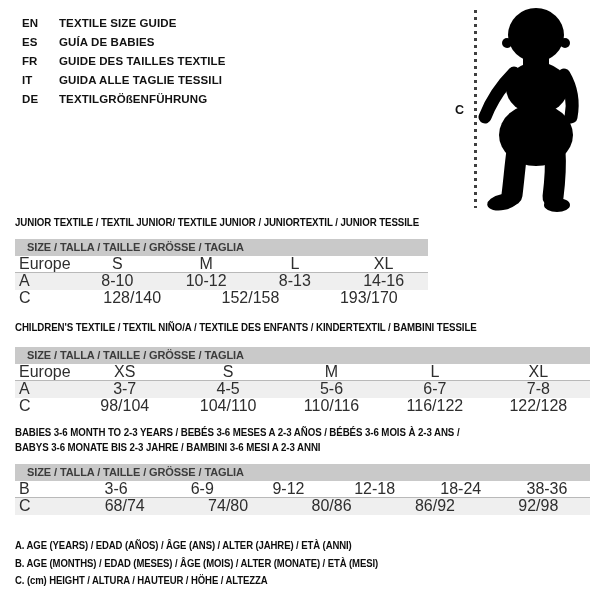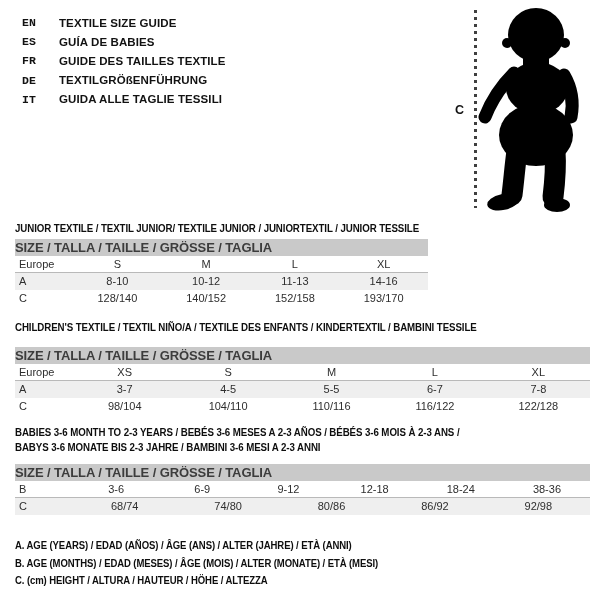--- a/index.html
+++ b/index.html
@@ -3,46 +3,46 @@
 <meta charset="utf-8">
 <style>
   html,body { margin:0; padding:0; background:#ffffff; }
   body { width:600px; height:600px; font-family:"Liberation Sans", sans-serif; }
   .page { position:relative; width:600px; height:600px; background:#fff; overflow:hidden; }
 
   
   .lang-list { position:absolute; left:22px; top:13px; list-style:none; margin:0; padding:0; }
   .lang-row { display:flex; height:19.2px; align-items:center; font-weight:bold;
               font-size:11.5px; color:#121212; letter-spacing:0.1px; }
-  .lang-code { width:37px;font-family:Liberation Mono, monospace; }
+  .lang-code { width:37px; }
 
   
   .c-label { position:absolute; left:455px; top:103px; font-weight:bold; font-size:12.5px; color:#111; }
   .measure-line { position:absolute; left:474px; top:10px; width:3px; height:198px;
                   background:repeating-linear-gradient(to bottom,#3f3f3f 0 3px, transparent 3px 7px); }
   svg.baby { position:absolute; left:468px; top:5px; }
   .baby-fill { fill:#000; }
   .baby-stroke { stroke:#000; fill:none; stroke-linecap:round; }
 
   
   .t-title { position:absolute; left:15px; font-weight:bold; font-size:10.8px;
              color:#0e0e0e; line-height:15px; }
   .condensed { transform:scaleX(0.9); transform-origin:0 50%; white-space:nowrap; letter-spacing:-0.1px; }
-  #t-title-1 { top:221px; }
+  #t-title-1 { top:215px; }
   #t-title-2 { top:320px; }
   #t-title-3 { top:425px; }
 
   
   .size-table { position:absolute; left:15px; }
   #table-1 { top:239px; width:413px; }
   #table-2 { top:347px; width:575px; }
   #table-3 { top:464px; width:575px; }
   .size-bar { height:17px; line-height:17px; background:var(--bar-bg,#c9c9c9); font-weight:bold;
-              font-size:13px; color:#3c3c3c; padding-left:0; letter-spacing:-0.1px; box-sizing:border-box; }
-  .trow { display:flex; height:17px; line-height:16px; font-size:11px; color:#2e2e2e; box-sizing:border-box; }
+              font-size:11px; color:#3c3c3c; padding-left:12px; letter-spacing:-0.1px; box-sizing:border-box; }
+  .trow { display:flex; height:17px; line-height:16px; font-size:16px; color:#2e2e2e; box-sizing:border-box; }
   .rows .trow:nth-child(2) { background:var(--alt-bg,#efefef); }
   .rows .trow:first-child { border-bottom:1px solid #b9b9b9; }
   .tlabel { width:58px; padding-left:4px; box-sizing:border-box; }
   .tcell { flex:1; text-align:center; }
 
   
   .notes { position:absolute; left:15px; top:537px; }
   .note-line { height:17.5px; line-height:17.5px; font-weight:bold; font-size:10.6px; color:#0e0e0e; }
 </style>
 </head>
@@ -57,26 +57,26 @@
       </li>
       <li class="lang-row">
         <span class="lang-code">ES</span>
         <span class="lang-title">GUÍA DE BABIES</span>
       </li>
       <li class="lang-row">
         <span class="lang-code">FR</span>
         <span class="lang-title">GUIDE DES TAILLES TEXTILE</span>
       </li>
       <li class="lang-row">
+        <span class="lang-code">IT</span>
+        <span class="lang-title">GUIDA ALLE TAGLIE TESSILI</span>
+      </li>
+      <li class="lang-row">
         <span class="lang-code">DE</span>
         <span class="lang-title">TEXTILGRÖßENFÜHRUNG</span>
-      </li>
-      <li class="lang-row">
-        <span class="lang-code">IT</span>
-        <span class="lang-title">GUIDA ALLE TAGLIE TESSILI</span>
       </li>
     </ul>
 
   <span class="c-label">C</span>
   <div class="measure-line"></div>
 
   <svg class="baby" width="125" height="208" viewBox="0 0 125 208" aria-hidden="true">
     <ellipse class="baby-fill" cx="68" cy="30" rx="28" ry="27"></ellipse>
     <circle class="baby-fill" cx="39" cy="38" r="5"></circle>
     <circle class="baby-fill" cx="97" cy="38" r="5"></circle>
@@ -102,27 +102,26 @@
             <span class="tlabel">Europe</span>
             <span class="tcell">S</span>
             <span class="tcell">M</span>
             <span class="tcell">L</span>
             <span class="tcell">XL</span>
           </div>
           <div class="trow">
             <span class="tlabel">A</span>
             <span class="tcell">8-10</span>
             <span class="tcell">10-12</span>
-            <span class="tcell">11-13</span>
+            <span class="tcell">8-13</span>
             <span class="tcell">14-16</span>
           </div>
           <div class="trow">
             <span class="tlabel">C</span>
             <span class="tcell">128/140</span>
-            <span class="tcell">140/152</span>
             <span class="tcell">152/158</span>
             <span class="tcell">193/170</span>
           </div>
         </div>
       </div>
       <div class="t-title" id="t-title-2">
         <div class="condensed">CHILDREN'S TEXTILE / TEXTIL NIÑO/A / TEXTILE DES ENFANTS / KINDERTEXTIL / BAMBINI TESSILE</div>
       </div>
       <div class="size-table" id="table-2">
         <div class="size-bar">SIZE / TALLA / TAILLE / GRÖSSE / TAGLIA</div>
@@ -132,21 +131,21 @@
             <span class="tcell">XS</span>
             <span class="tcell">S</span>
             <span class="tcell">M</span>
             <span class="tcell">L</span>
             <span class="tcell">XL</span>
           </div>
           <div class="trow">
             <span class="tlabel">A</span>
             <span class="tcell">3-7</span>
             <span class="tcell">4-5</span>
-            <span class="tcell">5-5</span>
+            <span class="tcell">5-6</span>
             <span class="tcell">6-7</span>
             <span class="tcell">7-8</span>
           </div>
           <div class="trow">
             <span class="tlabel">C</span>
             <span class="tcell">98/104</span>
             <span class="tcell">104/110</span>
             <span class="tcell">110/116</span>
             <span class="tcell">116/122</span>
             <span class="tcell">122/128</span>

